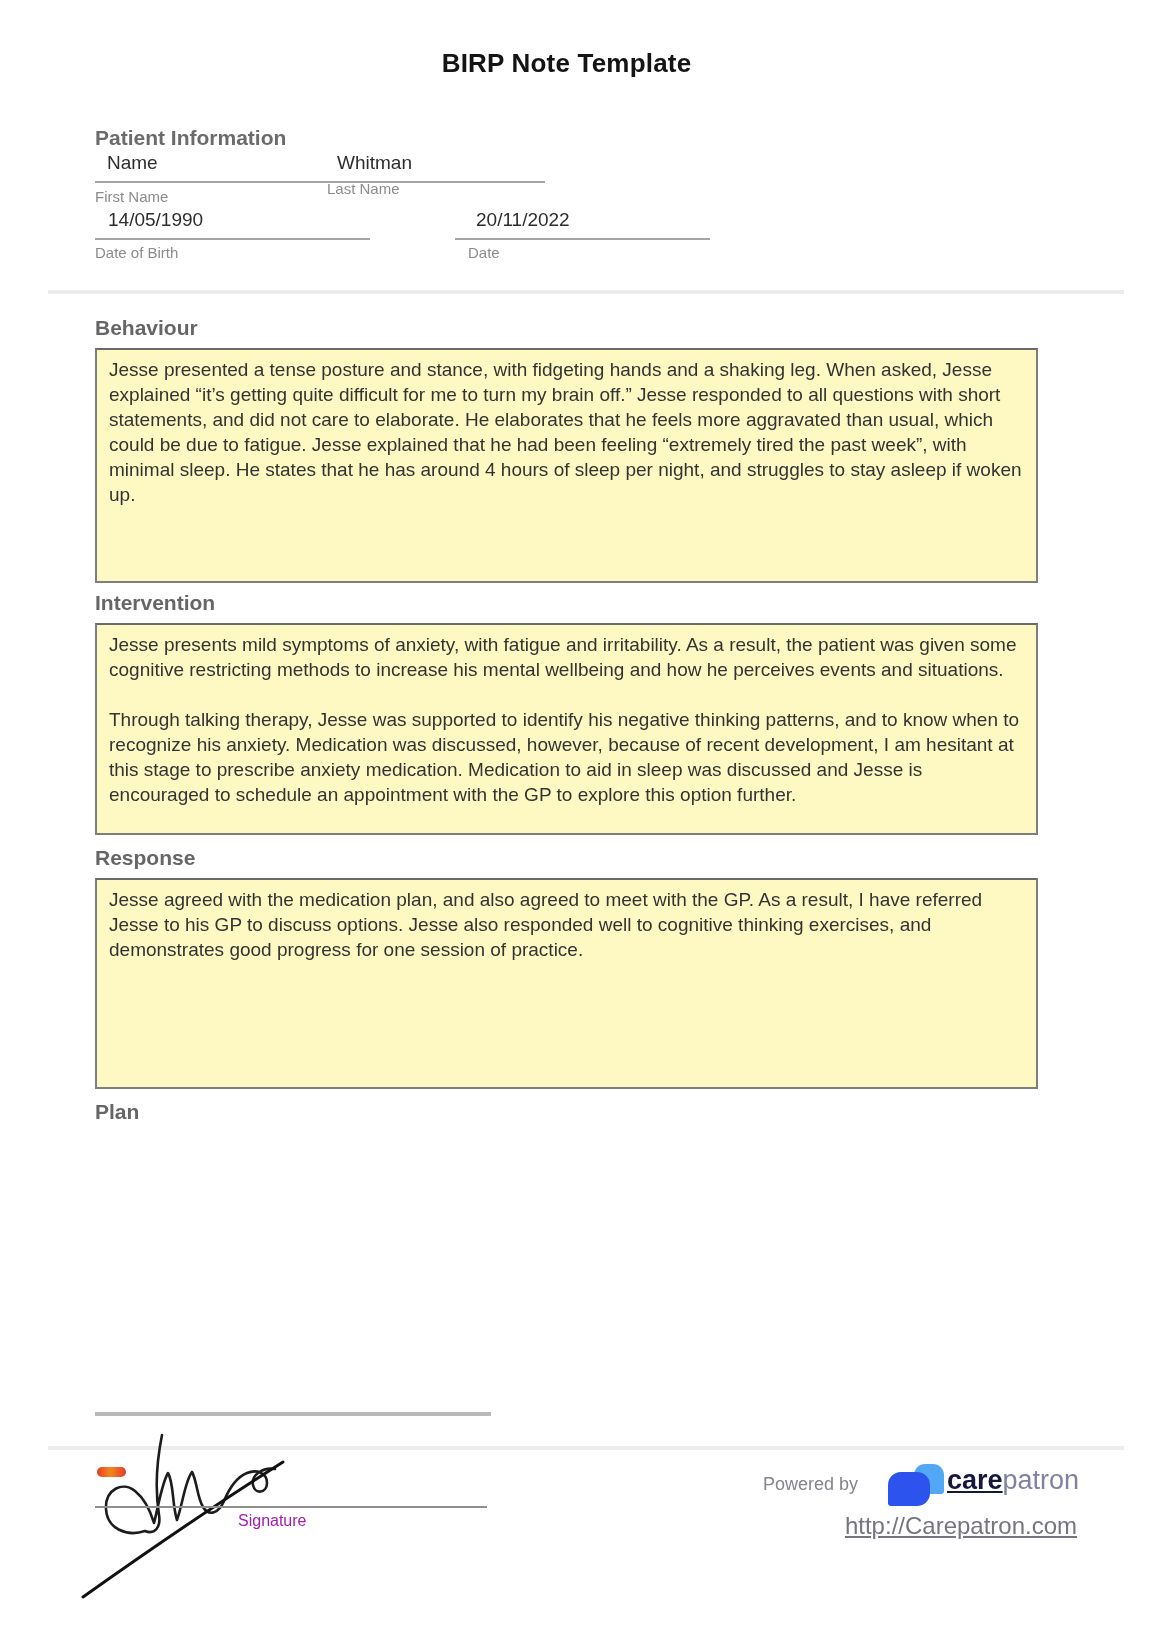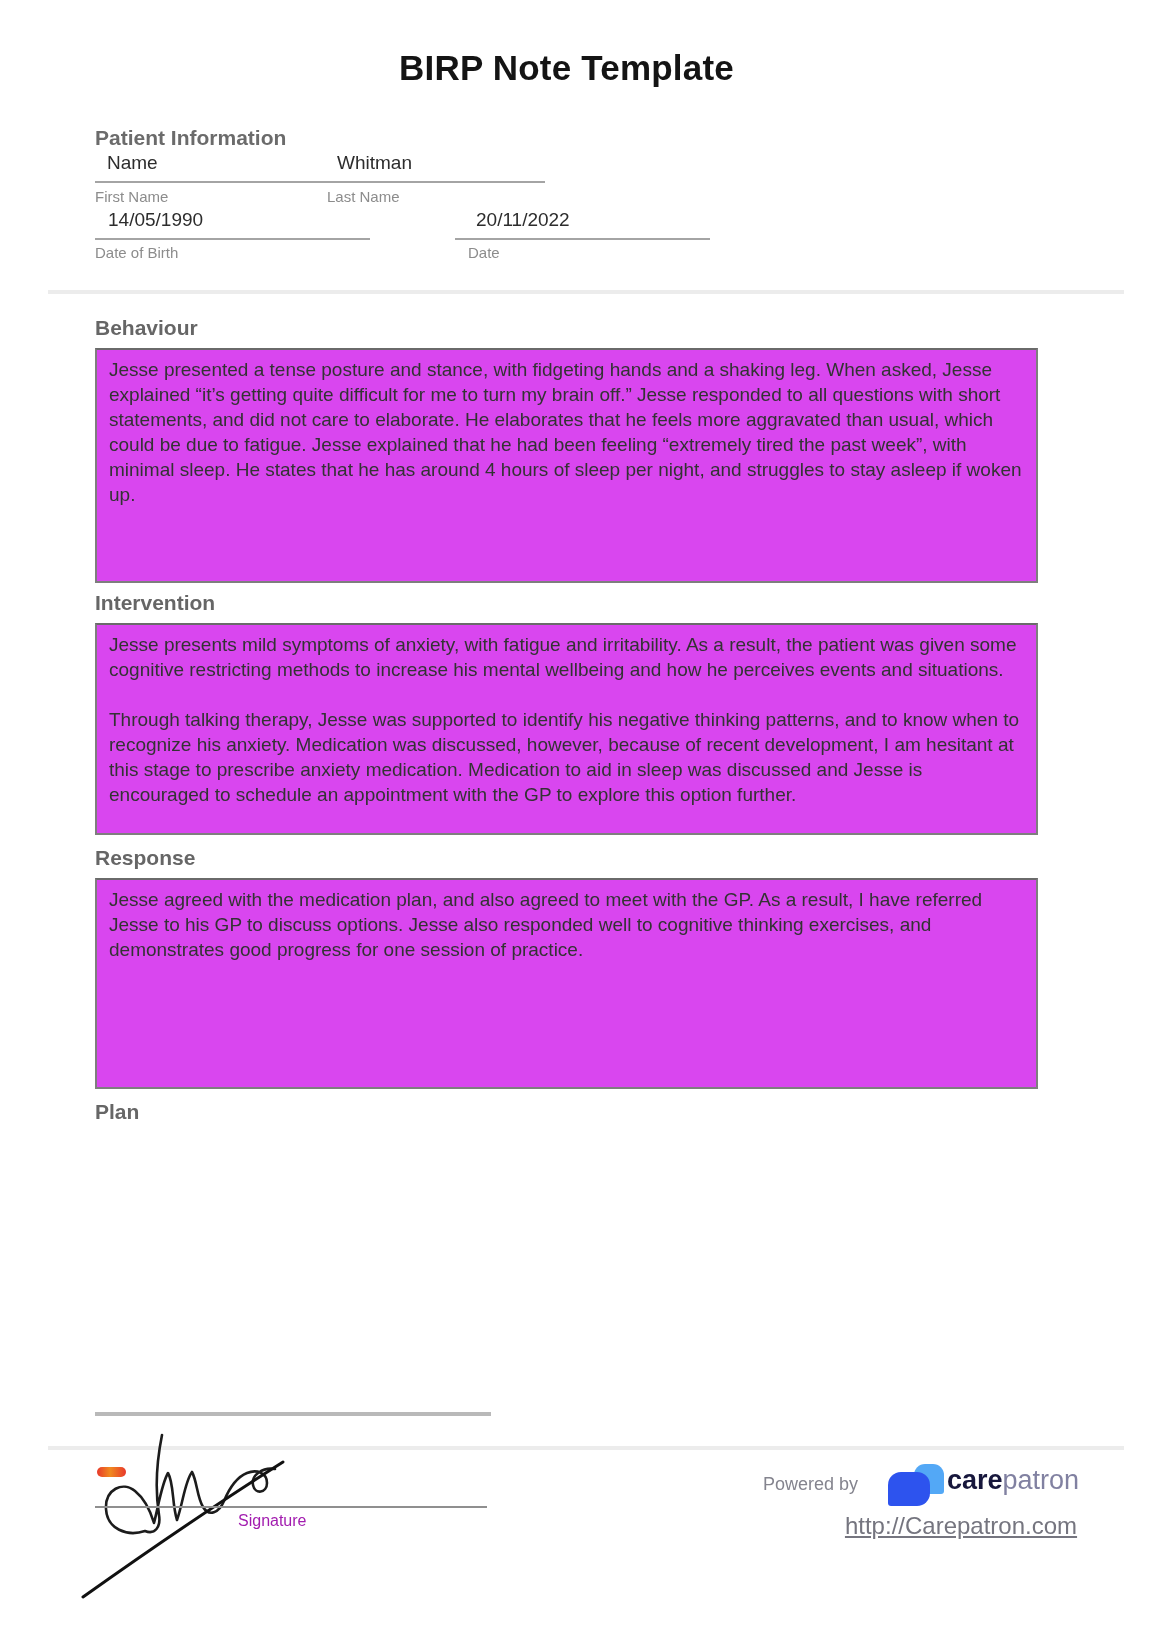--- a/index.html
+++ b/index.html
@@ -11,41 +11,41 @@
     height: 1630px;
     margin: 0 auto;
     background: #ffffff;
     overflow: hidden;
   }
   .abs { position: absolute; }
 
   .doc-title {
     left: 95px; top: 48px; width: 943px;
     text-align: center;
-    font-size: 35px; font-weight: bold; color: #141414;
+    font-size: 26px; font-weight: bold; color: #141414;
     letter-spacing: 0.2px;
   }
   .group-heading {
     font-size: 21px; font-weight: bold; color: #6b6b6b;
   }
   .field-value { font-size: 19px; color: #2d2d2d; }
   .field-label { font-size: 15px; color: #8c8c8c; }
   .field-line  { height: 2px; background: #a4a4a4; }
 
   .divider { height: 4px; background: #ececec; left: 48px; width: 1076px; }
 
   .sec-heading {
     left: 95px;
     font-size: 21px; font-weight: bold; color: #666666;
   }
   .text-box {
     left: 95px; width: 943px;
     border: 2px solid #7e7e7e;
     border-top-color: #6a6a6a;
-    background: #d946ef;
+    background: #fef9c3;
     padding: 7px 12px;
     font-size: 19px; line-height: 25px; color: #333333;
     white-space: pre-line;
     overflow: hidden;
   }
   .box-shadow-strip { background: #b9b9b9; }
 
   .sig-line { left: 95px; top: 1506px; width: 392px; height: 2px; background: #8f8f8f; }
   .sig-label { left: 238px; top: 1512px; font-size: 16px; color: #a21caf; }
   .pen-mark {
@@ -64,21 +64,21 @@
     border-radius: 13px 13px 13px 3px;
     z-index: 2;
   }
   .bubble-light {
     left: 26px; top: 0; width: 30px; height: 30px;
     background: #53a8f6;
     border-radius: 11px 11px 3px 11px;
     z-index: 1;
   }
   .brand { left: 947px; top: 1465px; font-size: 27px; white-space: nowrap; }
-  .brand-bold { font-weight: bold; color: #17173c; }
+  .brand-bold { font-weight: bold; color: #17173c; text-decoration: underline; }
   .brand-light { color: #8181a1; }
   .site-url {
     left: 838px; top: 1512px; width: 246px;
     font-size: 24px; color: #75757f;
     text-decoration: underline;
     text-align: center;
     cursor: pointer;
   }
 </style>
 </head>
@@ -87,21 +87,21 @@
 <div id="page">
 
   <div class="abs doc-title">BIRP Note Template</div>
 
   <div class="abs group-heading" style="left:95px; top:126px;">Patient Information</div>
 
   <div class="abs field-value" style="left:107px; top:152px;">Name</div>
   <div class="abs field-value" style="left:337px; top:152px;">Whitman</div>
   <div class="abs field-line" style="left:95px; top:181px; width:450px;"></div>
   <div class="abs field-label" style="left:95px; top:188px;">First Name</div>
-  <div class="abs field-label" style="left:327px; top:188px;">Last Name</div>
+  <div class="abs field-label" style="left:327px; top:180px;">Last Name</div>
 
   <div class="abs field-value" style="left:108px; top:209px;">14/05/1990</div>
   <div class="abs field-value" style="left:476px; top:209px;">20/11/2022</div>
   <div class="abs field-line" style="left:95px; top:238px; width:275px;"></div>
   <div class="abs field-line" style="left:455px; top:238px; width:255px;"></div>
   <div class="abs field-label" style="left:95px; top:244px;">Date of Birth</div>
   <div class="abs field-label" style="left:468px; top:244px;">Date</div>
 
   <div class="abs divider" style="top:290px;"></div>
 

